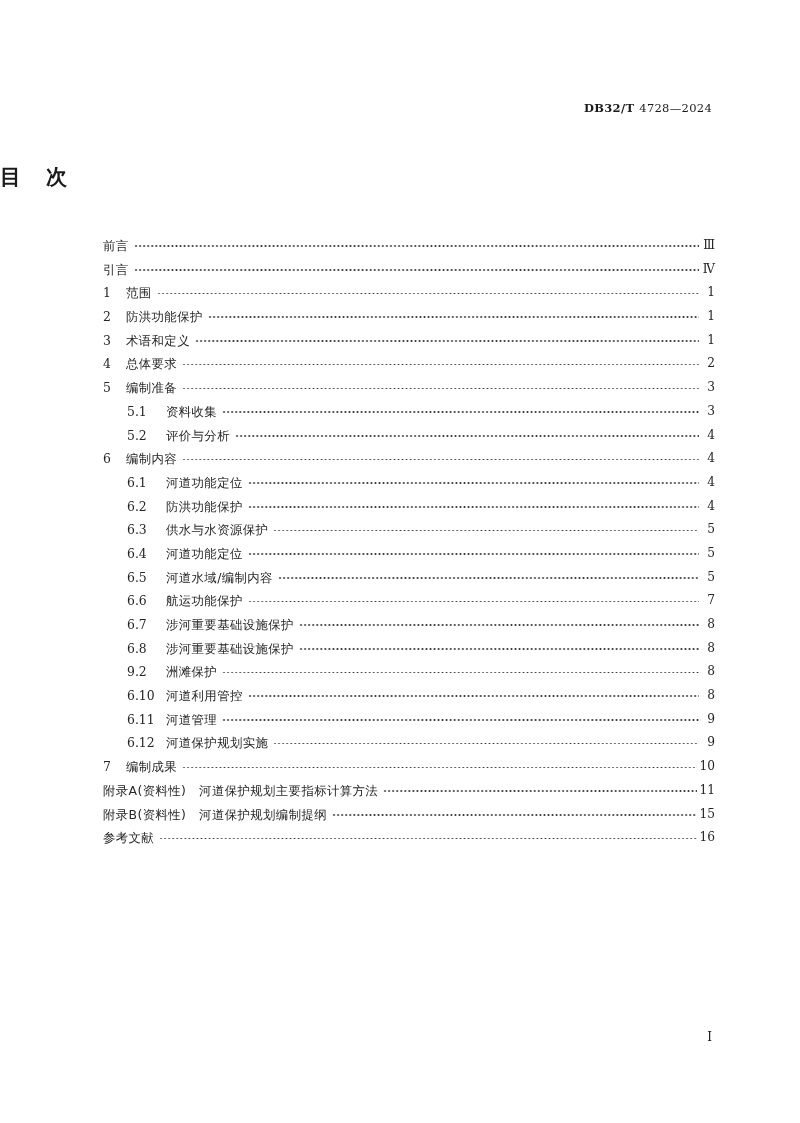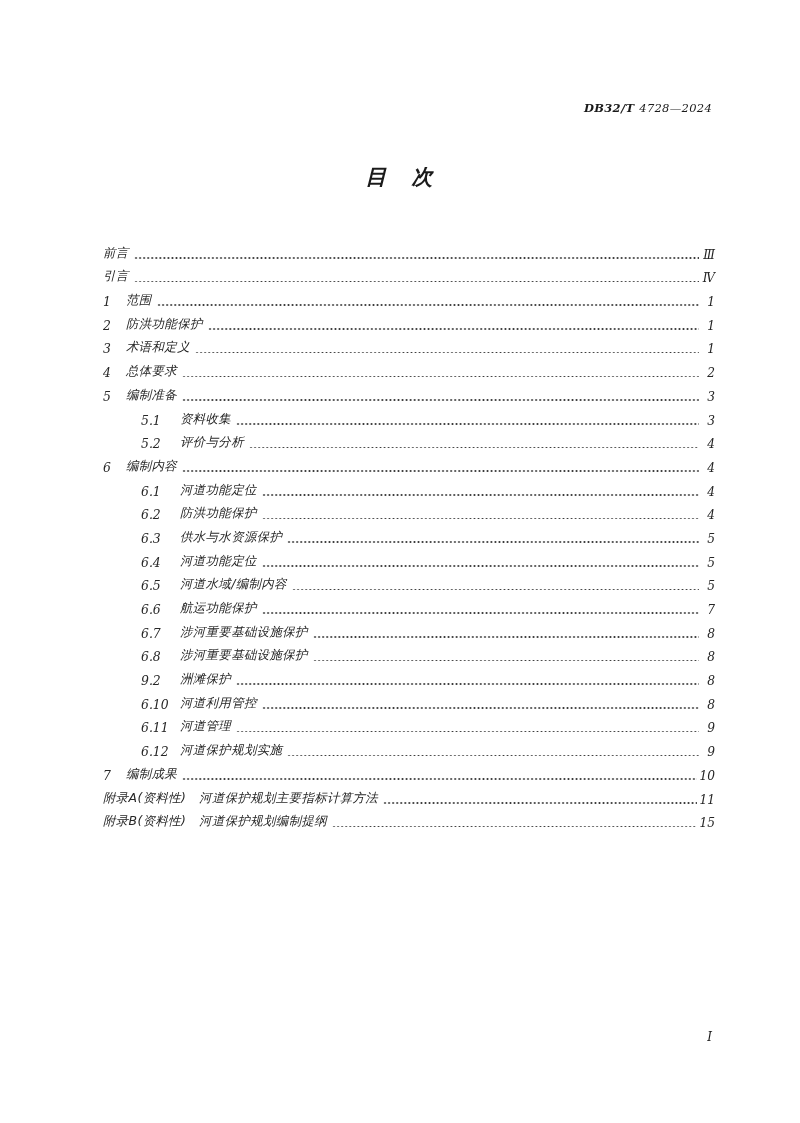--- a/index.html
+++ b/index.html
@@ -15,21 +15,20 @@
     color: #1a1a1a;
     -webkit-font-smoothing: antialiased;
   }
 
   .page {
     position: absolute;
     inset: 0;
     width: 800px;
     height: 1123px;
     overflow: hidden;
-    font-style: italic;
   }
 
   
   .doc-header {
     position: absolute;
     top: 101px;
     right: 88px;
     font-family: "DejaVu Serif", "Liberation Serif", serif;
     font-size: 11.5px;
     letter-spacing: 0.3px;
@@ -42,53 +41,53 @@
     font-weight: normal;
     margin-left: 5px;
   }
 
   
   .toc-title {
     position: absolute;
     top: 163px;
     left: 0;
     width: 800px;
-    text-align: center;
+    text-align: left;
     font-size: 21px;
     font-weight: bold;
     letter-spacing: 2px;
     font-family: "DejaVu Sans", "Liberation Sans", sans-serif;
   }
 
   
   .toc {
     position: absolute;
     top: 238px;
     left: 103px;
     width: 612px;
   }
 
   .toc-row {
     display: flex;
-    align-items: flex-end;
+    align-items: flex-start;
     height: 23.7px;
     font-size: 12.6px;
     white-space: nowrap;
     color: #262626;
   }
 
   
   .num {
     flex: 0 0 auto;
     text-align: left;
     font-family: "DejaVu Serif", "Liberation Serif", serif;
     font-size: 12.4px;
   }
   .lvl1 > .num { width: 23px; }
-  .lvl2 > .num { width: 39px; margin-left: 14px; }
+  .lvl2 > .num { width: 39px; }
 
   .lvl2 { padding-left: 24px; }
 
   .label {
     flex: 0 0 auto;
     font-family: "DejaVu Sans", "Liberation Sans", sans-serif;
     font-size: 12.4px;
     letter-spacing: 0.4px;
   }
 
@@ -315,17 +314,24 @@
         <span class="dots"></span>
         <span class="pageno">11</span>
       </div>
       <div class="toc-row lvl1">
         <span class="num" style="width: 0px;"></span>
         <span class="label">附录B(资料性)　河道保护规划编制提纲</span>
         <span class="gap-pre"></span>
         <span class="dots"></span>
         <span class="pageno">15</span>
       </div>
+      <div class="toc-row lvl1">
+        <span class="num" style="width: 0px;"></span>
+        <span class="label">参考文献</span>
+        <span class="gap-pre"></span>
+        <span class="dots"></span>
+        <span class="pageno">16</span>
+      </div>
     </div>
 
   <div class="folio">Ⅰ</div>
 
 </div>
 
 </body></html>

